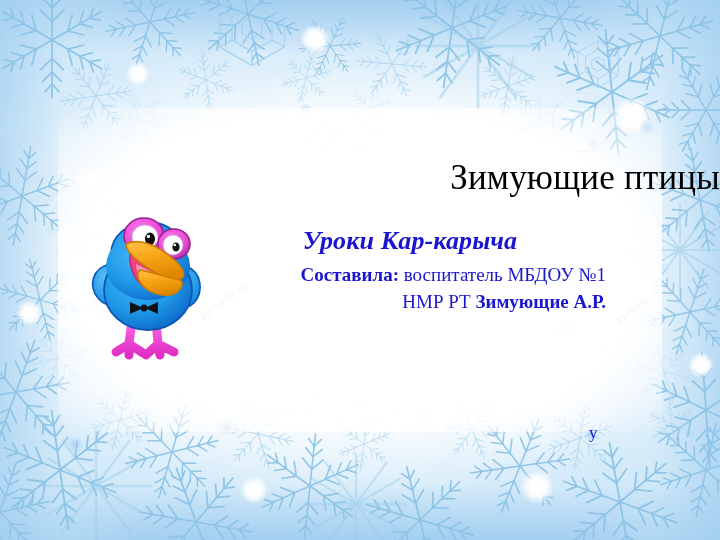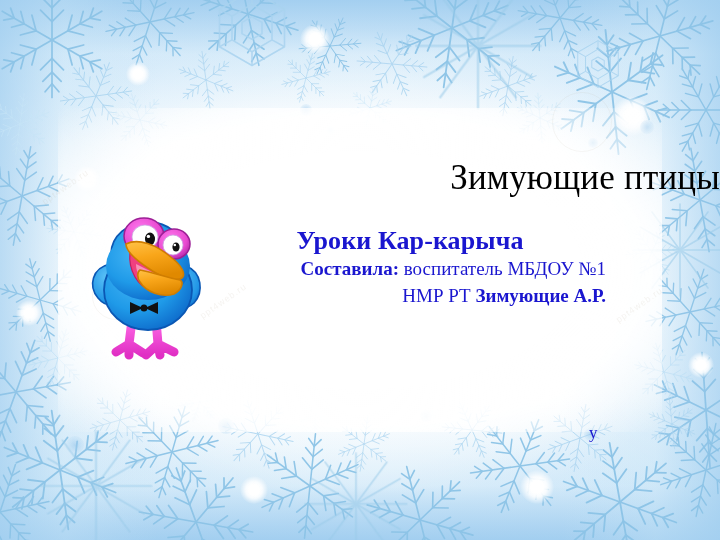--- a/index.html
+++ b/index.html
@@ -91,24 +91,26 @@
     width: 392px;
     text-align: right;
     color: #1a16cf;
   }
   .subtitle {
     font-size: 26px;
     font-weight: bold;
     text-align: center;
     line-height: 1.16;
     letter-spacing: 0.1px;
+    font-style: italic;
   }
   .credit {
     font-size: 19px;
     line-height: 1.42;
+    margin-top: 6px;
   }
   .credit b { font-weight: bold; }
   .stray-letter {
     position: absolute;
     left: 589px;
     top: 424px;
     color: #1a16cf;
     font-size: 17px;
     line-height: 1;
   }

